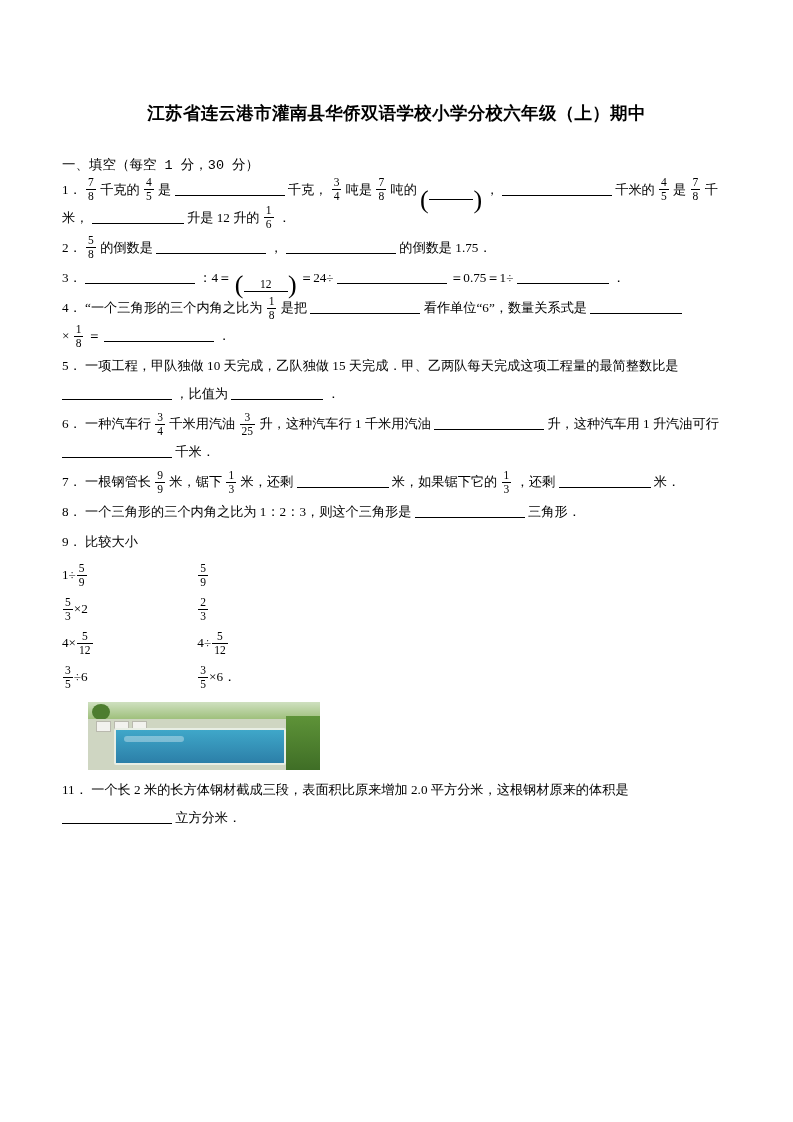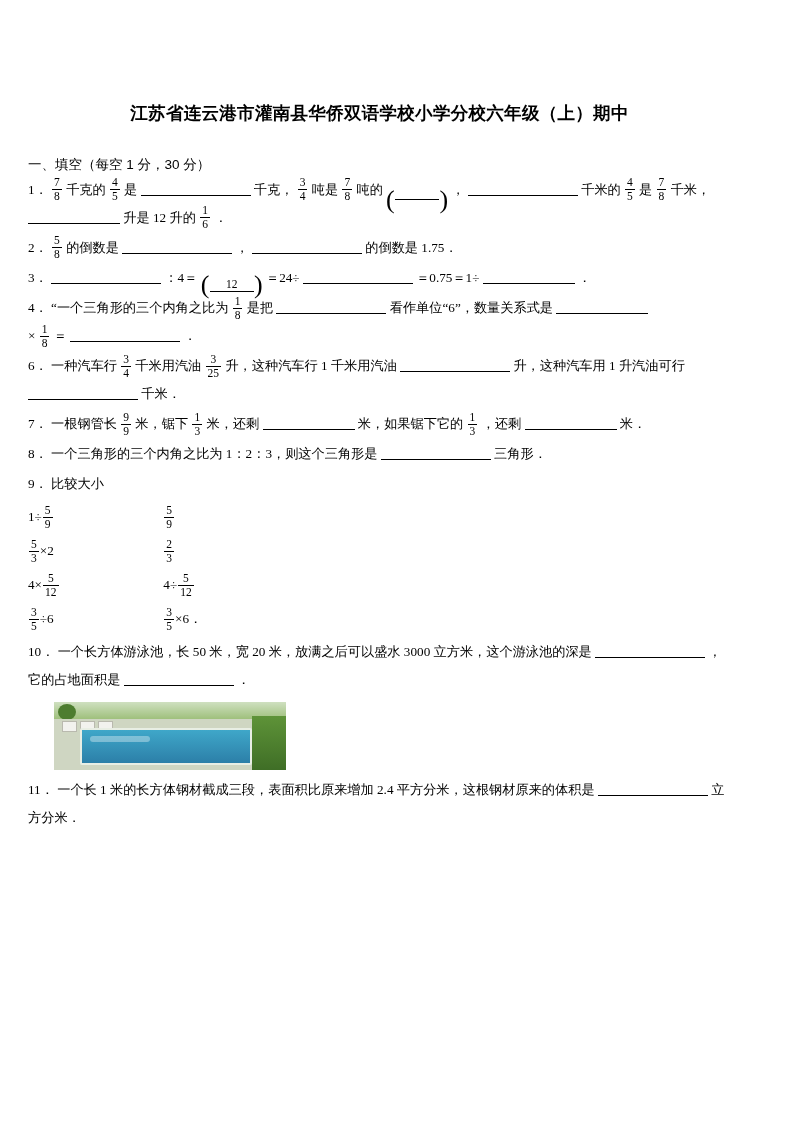--- a/index.html
+++ b/index.html
@@ -11,39 +11,39 @@
     width: 793px;
     height: 1122px;
     font-family: "Liberation Serif", serif;
     color: #000;
     position: relative;
   }
   .page {
     width: 793px;
     height: 1122px;
     box-sizing: border-box;
-    padding: 92px 62px 40px 28px;
+    padding: 92px 62px 40px 62px;
     position: relative;
   }
   .title {
     text-align: center;
     font-family: "Liberation Sans", sans-serif;
     font-weight: bold;
     font-size: 17.5px;
     line-height: 42px;
     letter-spacing: 0.3px;
   }
   .title .line2 {
     display: block;
   }
   .section-head {
     font-size: 13.5px;
     margin-top: 22px;
     margin-bottom: 0;
-    font-family: Liberation Sans, sans-serif;
+    font-family: Liberation Mono, monospace;
   }
   .q {
     font-size: 13.2px;
     line-height: 28px;
     margin: 2px 0;
     position: relative;
   }
   .blank {
     display: inline-block;
     border-bottom: 1px solid #000;
@@ -223,20 +223,28 @@
     <span>看作单位“6”，数量关系式是</span>
     <span class="blank b-lg"></span>
     <br>
     <span>×</span>
     <span class="frac"><span class="num">1</span><span class="den">8</span></span>
     <span>＝</span>
     <span class="blank b-xl"></span>
     <span>．</span>
   </div>
 
+  <div class="q">
+    <span>5．</span>
+    <span>一项工程，甲队独做 10 天完成，乙队独做 15 天完成．甲、乙两队每天完成这项工程量的最简整数比是</span>
+    <span class="blank b-xl"></span>
+    <span>，比值为</span>
+    <span class="blank b-lg"></span>
+    <span>．</span>
+  </div>
 
   <div class="q">
     <span>6．</span>
     <span>一种汽车行</span>
     <span class="frac"><span class="num">3</span><span class="den">4</span></span>
     <span>千米用汽油</span>
     <span class="frac"><span class="num">3</span><span class="den">25</span></span>
     <span>升，这种汽车行 1 千米用汽油</span>
     <span class="blank b-xl"></span>
     <span>升，这种汽车用 1 升汽油可行</span>
@@ -300,41 +308,33 @@
 
   <div class="cmp-row">
     <span class="cmp-left">
       <span class="frac"><span class="num">3</span><span class="den">5</span></span><span>÷6</span>
     </span>
     <span class="cmp-right">
       <span class="frac"><span class="num">3</span><span class="den">5</span></span><span>×6．</span>
     </span>
   </div>
 
-  <div class="q">
-    <span>10．</span>
-    <span>一个长方体游泳池，长 50 米，宽 20 米，放满之后可以盛水 3000 立方米，这个游泳池的深是</span>
-    <span class="blank b-xl"></span>
-    <span>，它的占地面积是</span>
-    <span class="blank b-xl"></span>
-    <span>．</span>
-  </div>
 
   <div class="pool-img">
     <div class="sky"></div>
     <div class="tree"></div>
     <div class="deck"></div>
     <div class="chair1"></div>
     <div class="chair2"></div>
     <div class="chair3"></div>
     <div class="water"></div>
     <div class="hedge"></div>
   </div>
 
   <div class="q">
     <span>11．</span>
-    <span>一个长 1 米的长方体钢材截成三段，表面积比原来增加 2.4 平方分米，这根钢材原来的体积是</span>
+    <span>一个长 2 米的长方体钢材截成三段，表面积比原来增加 2.0 平方分米，这根钢材原来的体积是</span>
     <span class="blank b-xl"></span>
     <span>立方分米．</span>
   </div>
 
 
 </div>
 
 </body></html>

